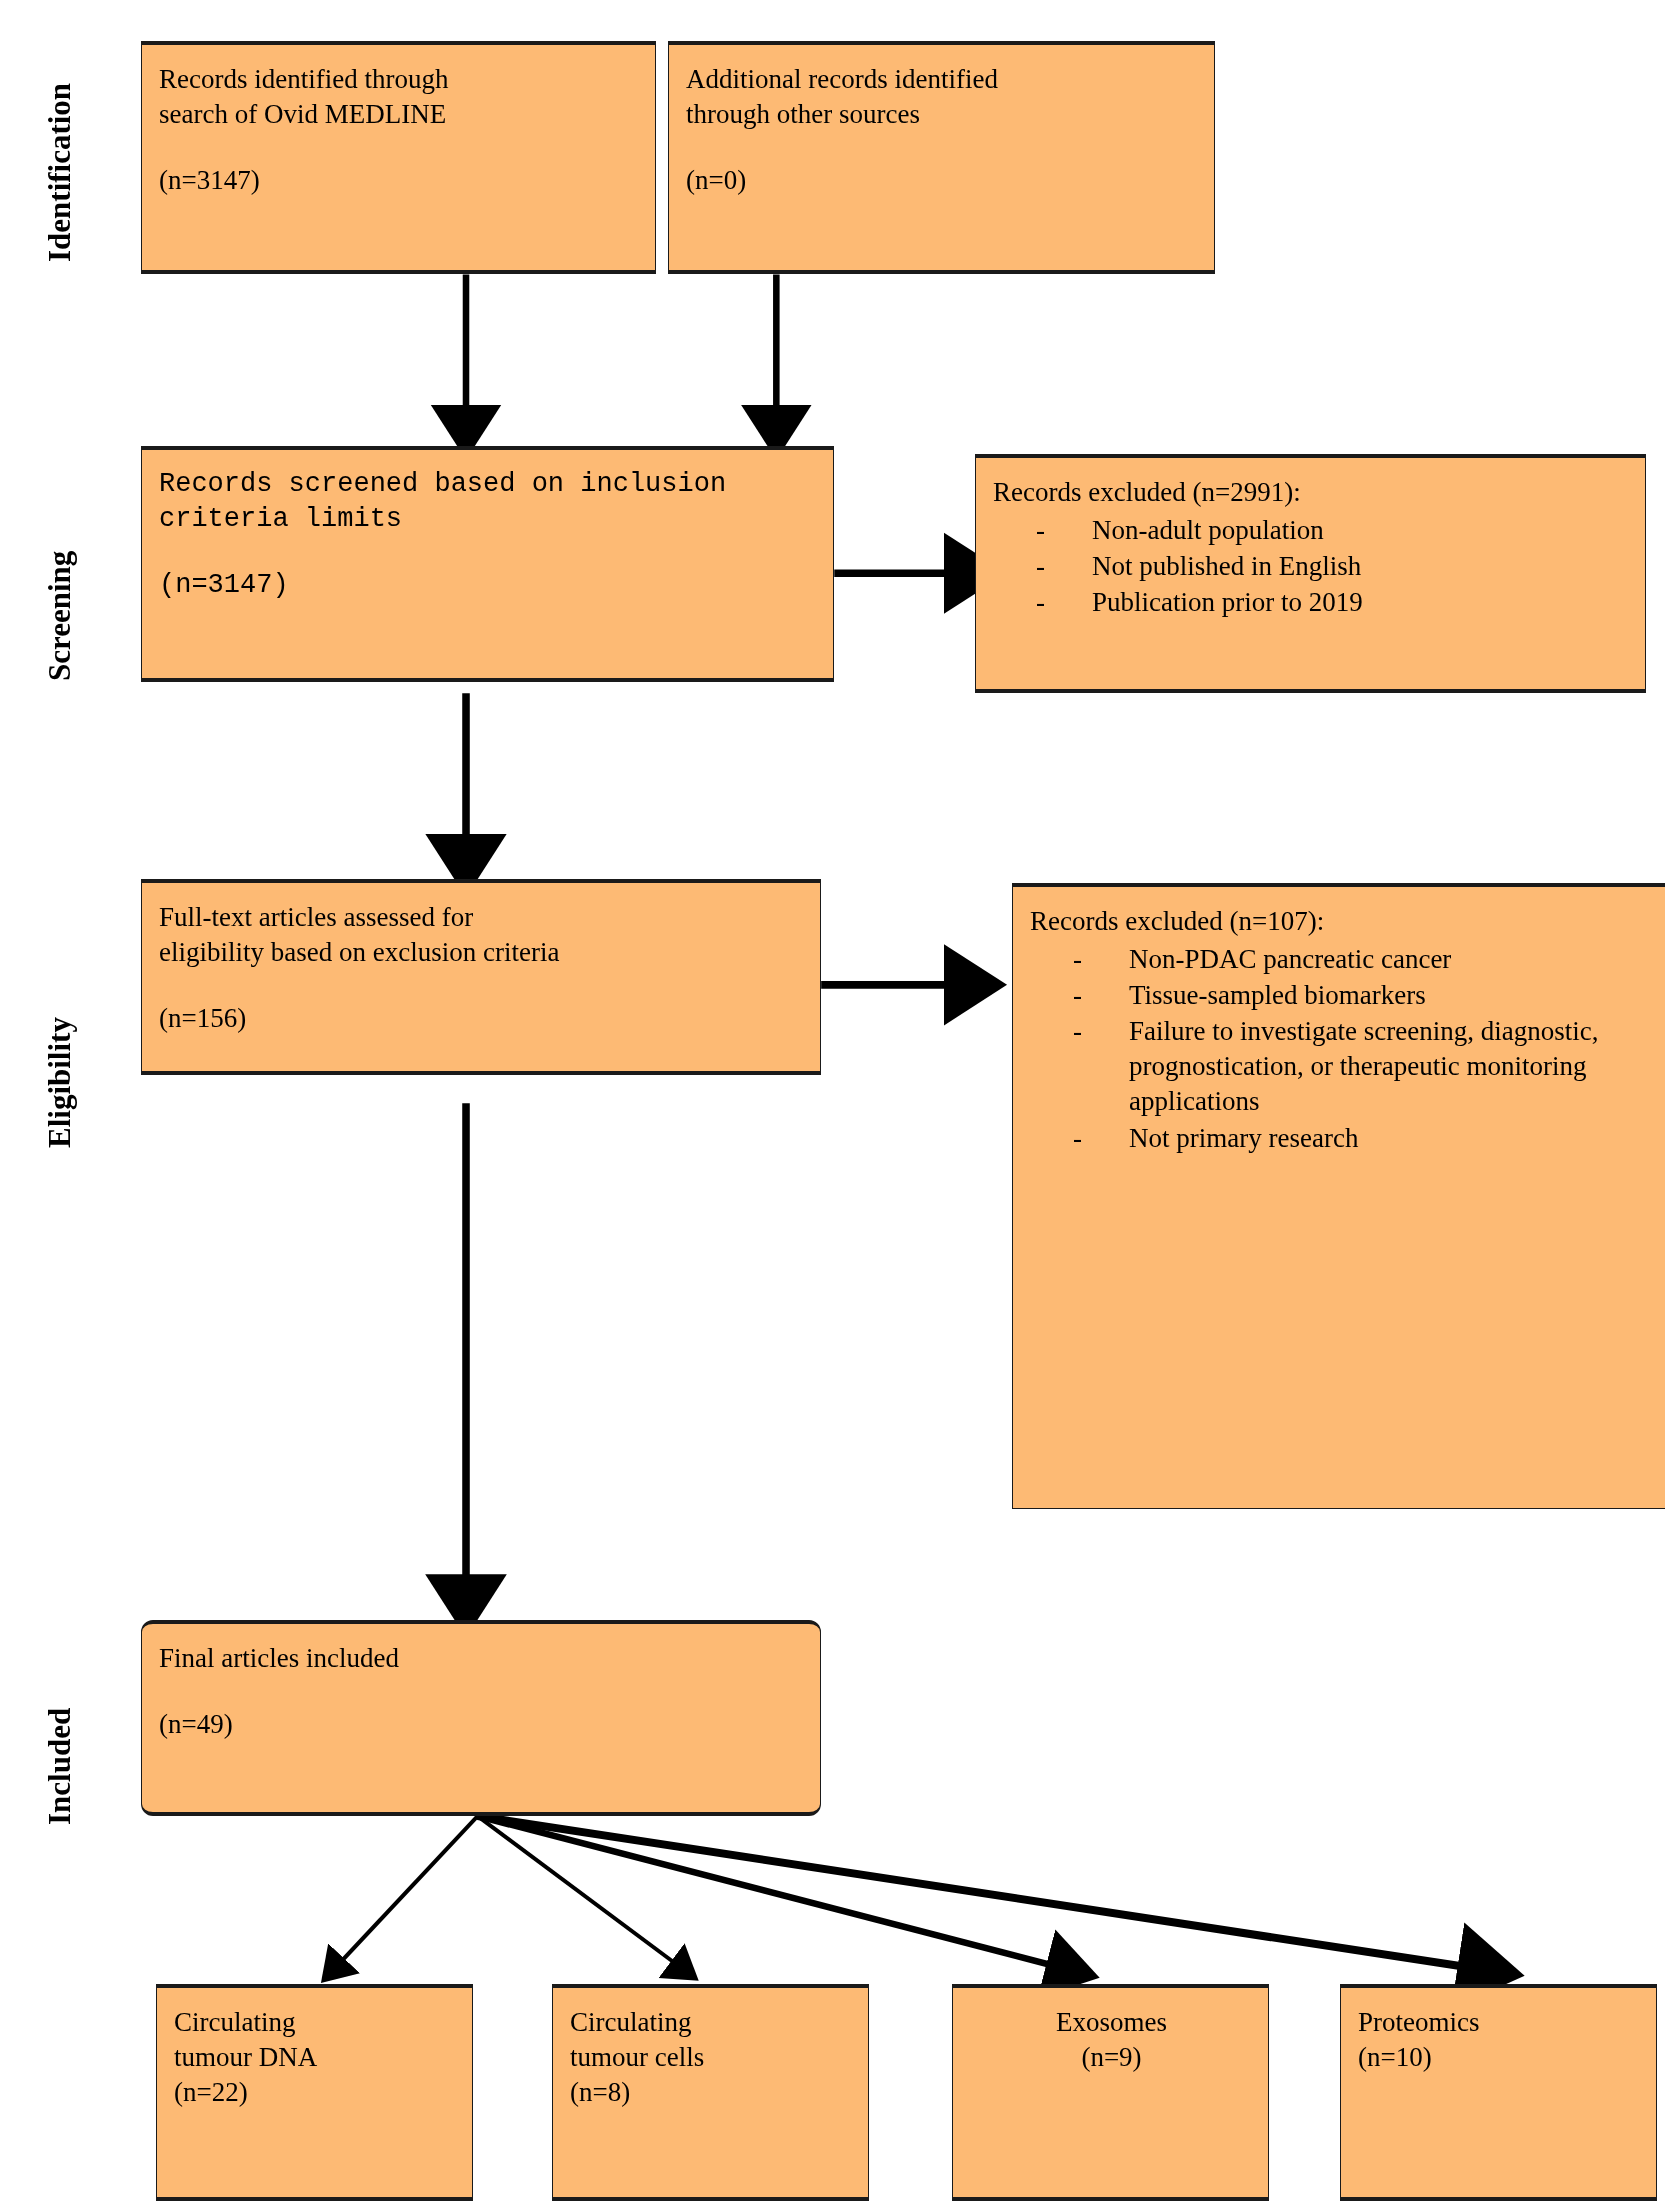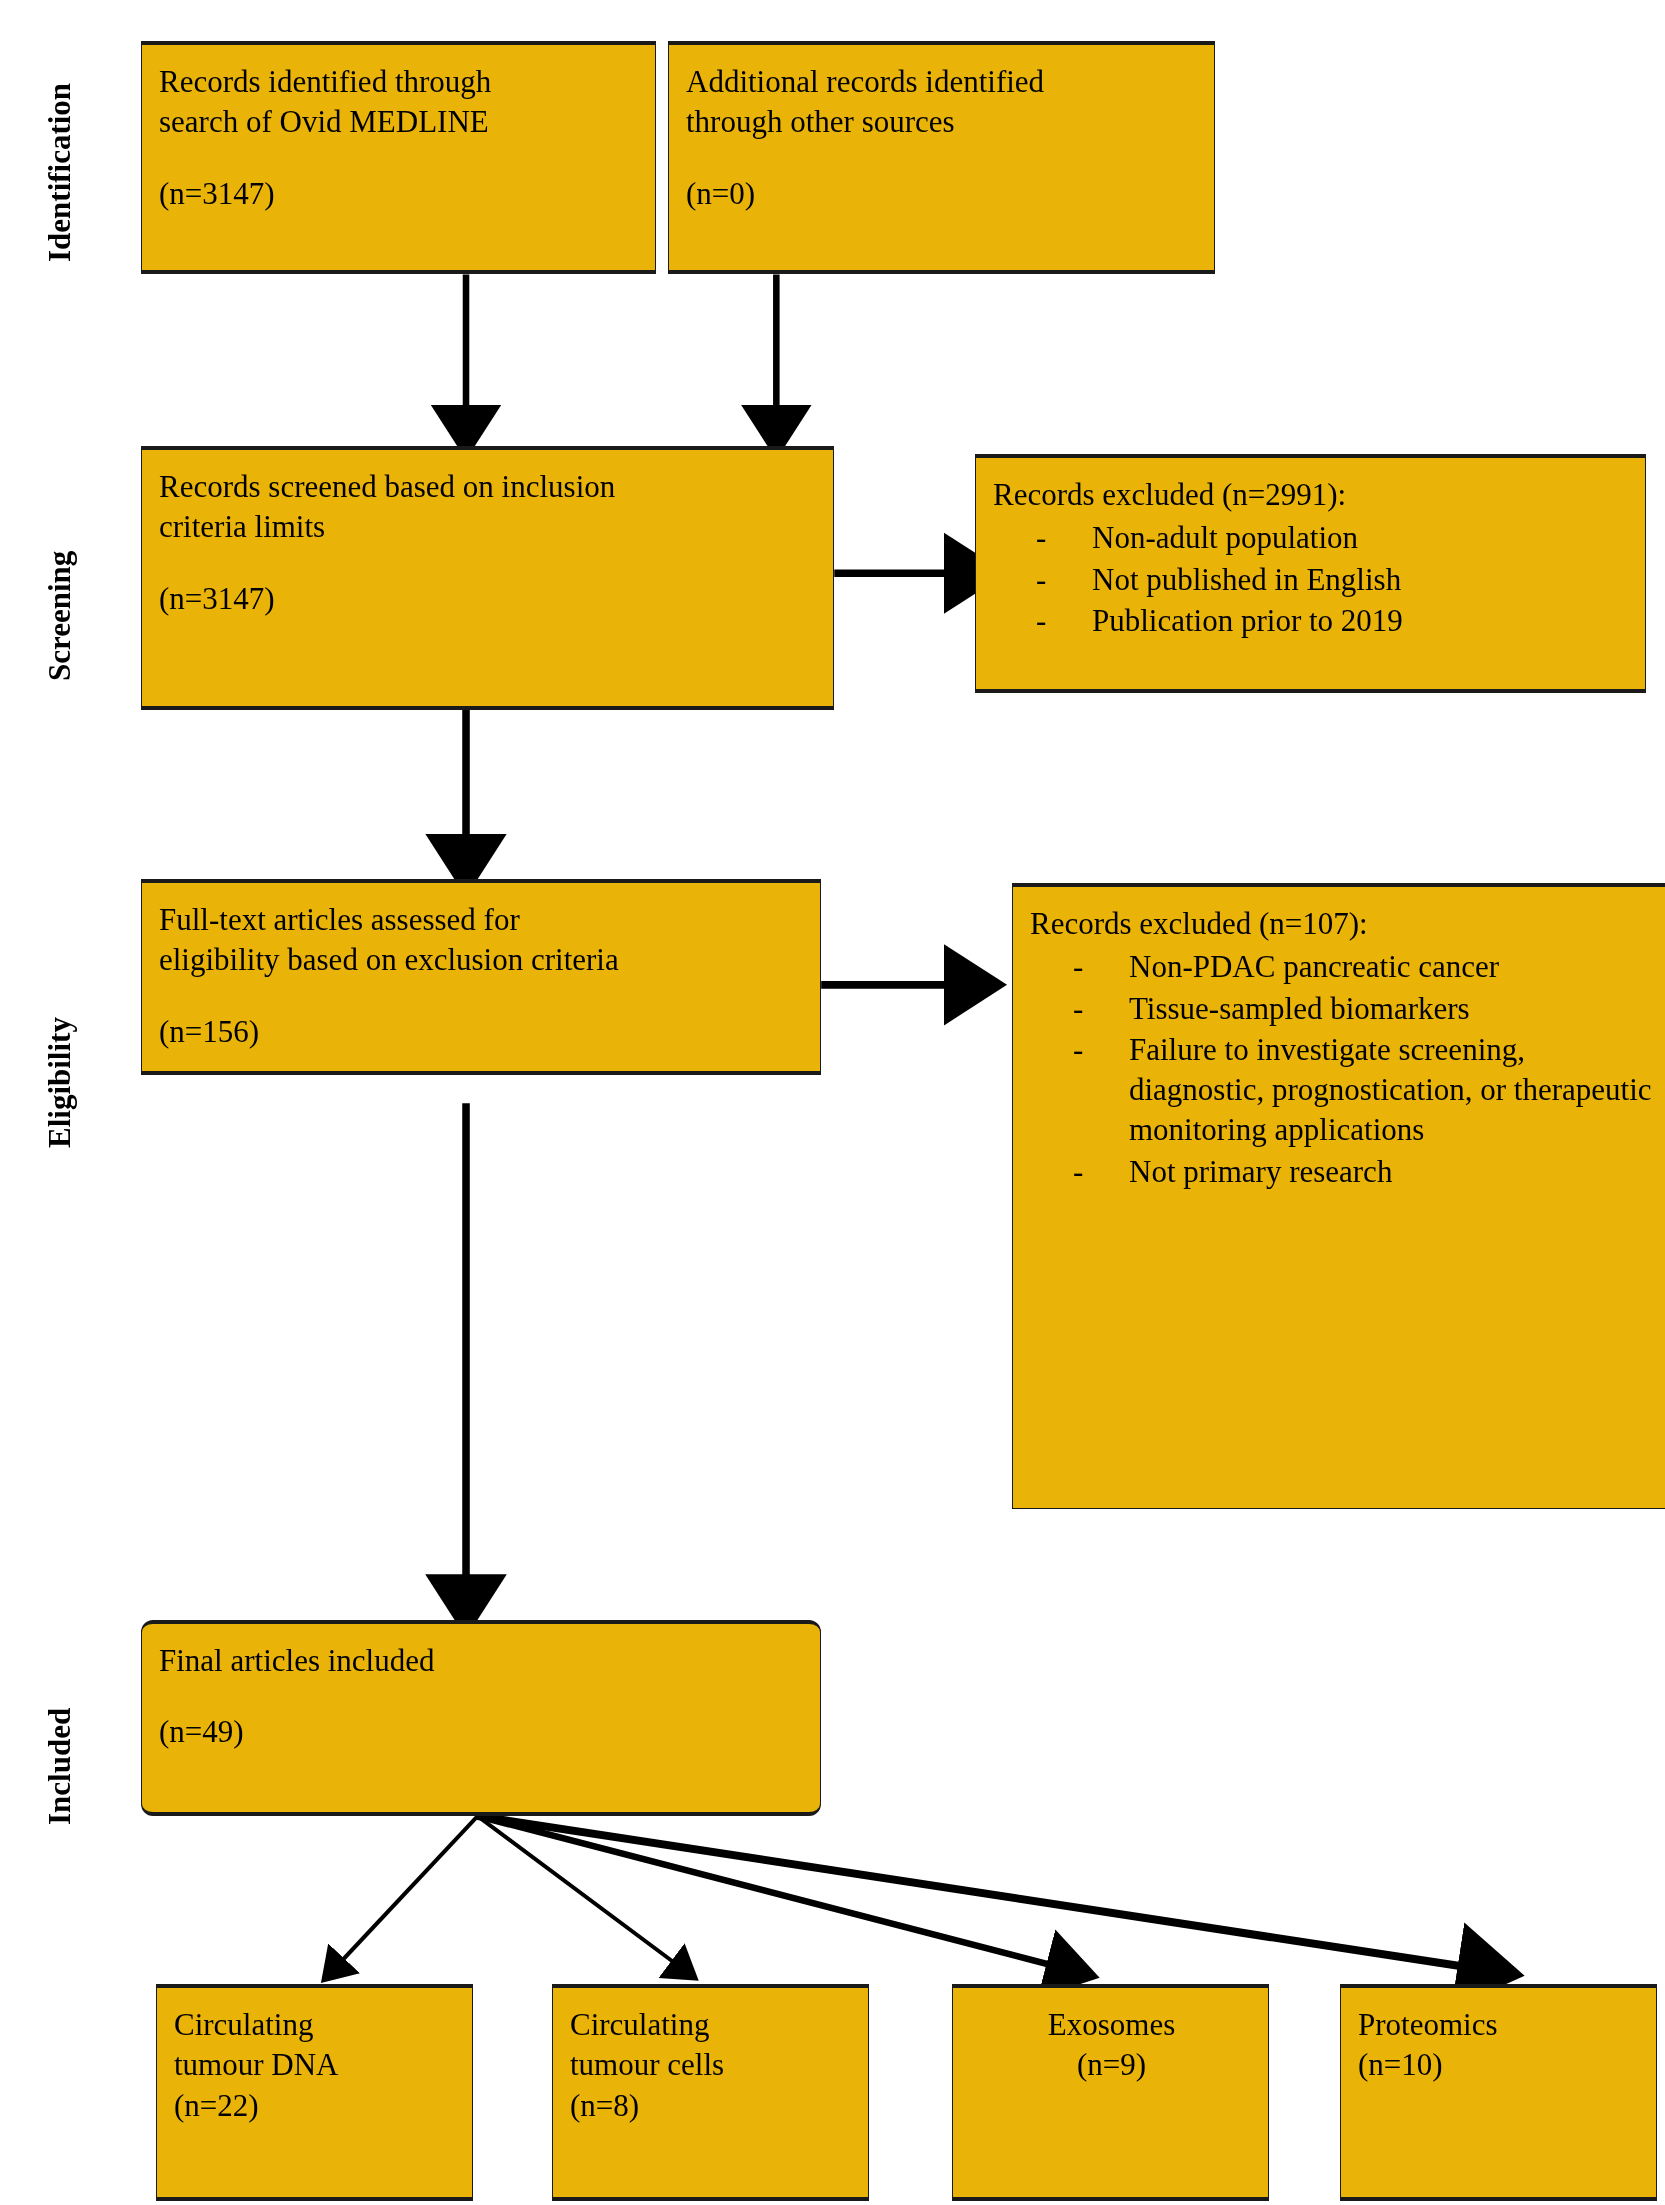--- a/index.html
+++ b/index.html
@@ -28,26 +28,26 @@
     white-space: nowrap;
     transform-origin: 0 0;
     transform: rotate(-90deg);
     letter-spacing: 0px;
   }
 
   
   .box {
     position: absolute;
     box-sizing: border-box;
-    background: #eab308;
+    background: #fdba74;
     border: 1.5px solid #1a1a1a;
     border-top-width: 4.5px;
     border-bottom-width: 4.5px;
     color: #000000;
-    font-size: 31px;
+    font-size: 27px;
     line-height: 1.30;
   }
   .box .inner {
     padding: 17px 15px 5px 17px;
   }
   .box p {
     margin: 0 0 0 0;
   }
   .box .gap {
     height: 31px;
@@ -154,21 +154,21 @@
 
   <div class="box" style="left:668px; top:41px; width:547px; height:233px;">
     <div class="inner">
       <p>Additional records identified</p>
       <p>through other sources</p>
       <div class="gap"></div>
       <p>(n=0)</p>
     </div>
   </div>
 
-  <div class="box" style="left:141px; top:446px; width:693px; height:264px;">
+  <div class="box" style="left:141px; top:446px; width:693px; height:236px;font-family:Liberation Mono, monospace;">
     <div class="inner">
       <p>Records screened based on inclusion</p>
       <p>criteria limits</p>
       <div class="gap"></div>
       <p>(n=3147)</p>
     </div>
   </div>
 
   <div class="box" style="left:975px; top:454px; width:671px; height:239px;">
     <div class="inner">

